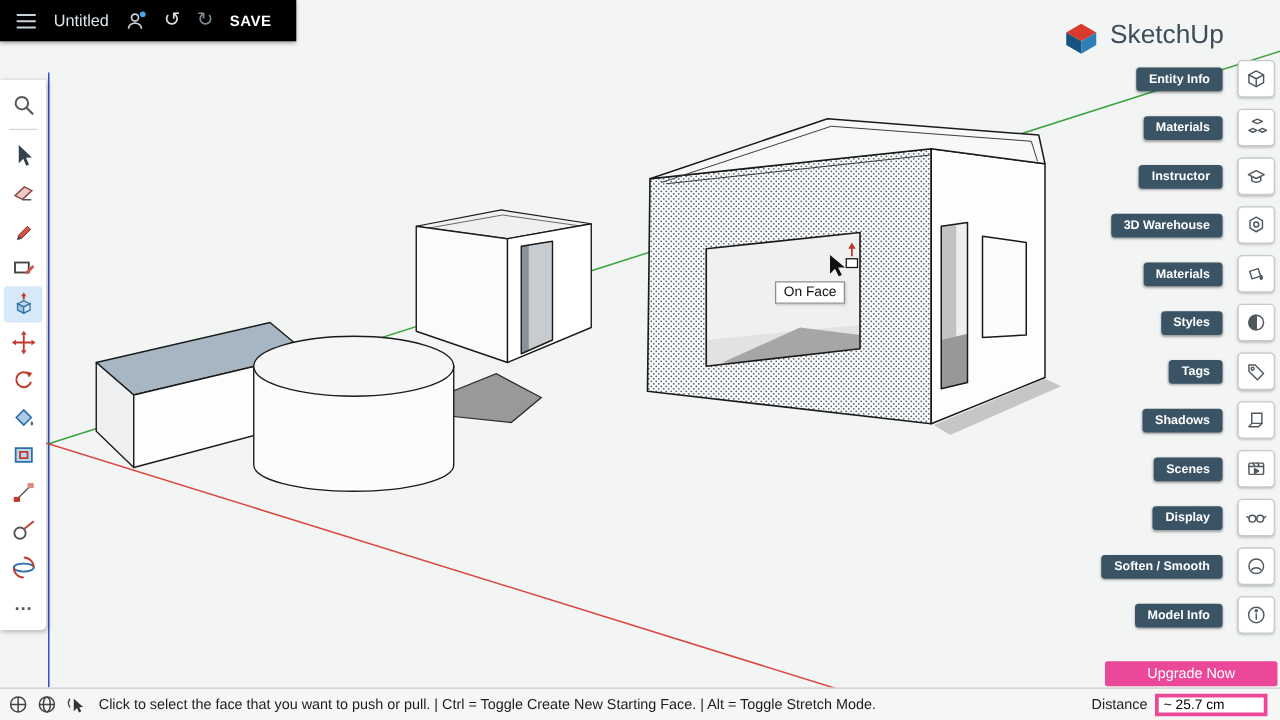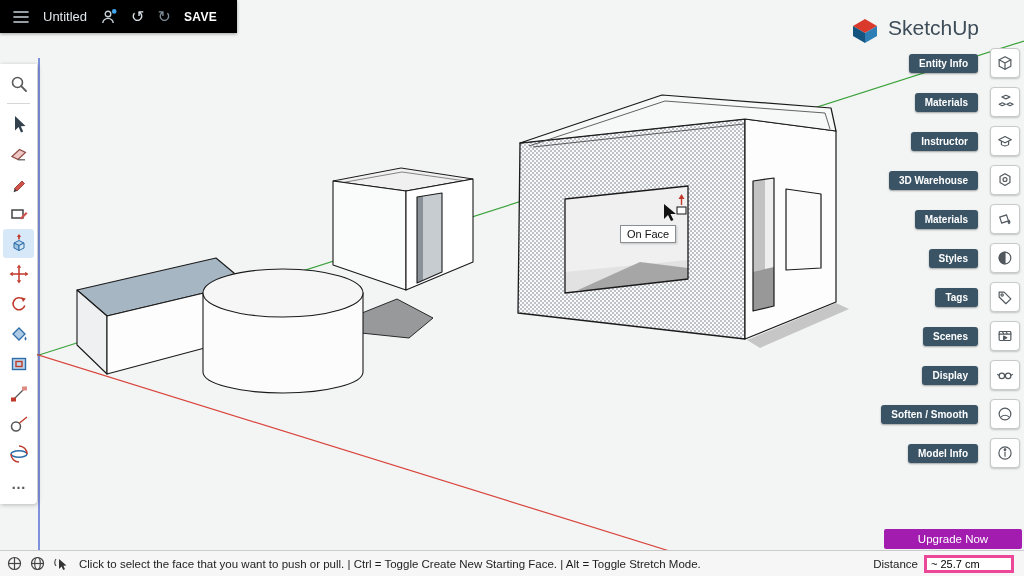--- a/index.html
+++ b/index.html
@@ -45,21 +45,21 @@
     display:flex;align-items:center;justify-content:center;cursor:pointer;padding:0;
     box-shadow:0 1px 2px rgba(0,0,0,.2);box-sizing:border-box;
   }
   .tile svg{stroke:#51585e;fill:none;stroke-width:1.3;stroke-linecap:round;stroke-linejoin:round;display:block;}
   
   #logo{position:absolute;left:850px;top:16px;z-index:9;display:flex;align-items:flex-start;gap:8px;}
   #logo .logo-text{font-size:21px;font-weight:500;color:#3d4d59;}
   
   #upgrade-btn{
     position:absolute;left:884px;top:529px;width:138px;height:20px;z-index:10;
-    background:#a21caf;color:#fff;border:none;border-radius:2px;font-size:11.5px;
+    background:#ec4899;color:#fff;border:none;border-radius:2px;font-size:11.5px;
     font-family:"Liberation Sans",sans-serif;cursor:pointer;
   }
   
   #statusbar{
     position:absolute;left:0;top:550px;width:1024px;height:26px;z-index:12;
     background:#f6f6f6;border-top:1px solid #cbcbcb;box-sizing:border-box;
     display:flex;align-items:center;gap:6px;padding:0 10px 0 6px;
   }
   #statusbar .msg{font-size:11.5px;color:#1d1d1d;margin-left:4px;white-space:nowrap;}
   #statusbar .spacer{flex:1;}
@@ -352,20 +352,29 @@
   <div class="panel-row">
     <span class="pill">Tags</span>
     <button class="tile">
       <svg width="18" height="18" viewBox="0 0 20 20">
         <path d="M3.5 4.5 h5.5 l7.5 7.5 -5.5 5.5 -7.5 -7.5 Z"></path>
           <circle cx="6.8" cy="7.8" r="1.3"></circle>
       </svg>
     </button>
   </div>
 
+  <div class="panel-row">
+    <span class="pill">Shadows</span>
+    <button class="tile">
+      <svg width="18" height="18" viewBox="0 0 20 20">
+        <rect x="6" y="4" width="9" height="9"></rect>
+          <path d="M6 13 L3.5 16 H12 L15 13"></path>
+      </svg>
+    </button>
+  </div>
 
   <div class="panel-row">
     <span class="pill">Scenes</span>
     <button class="tile">
       <svg width="18" height="18" viewBox="0 0 20 20">
         <rect x="3.5" y="5" width="13" height="10" rx="1"></rect>
           <path d="M3.5 8 H16.5 M7 5 l2 3 M11 5 l2 3"></path>
         <path d="M8.5 10 l3.5 2 -3.5 2 Z" fill="#51585e"></path>
       </svg>
     </button>

